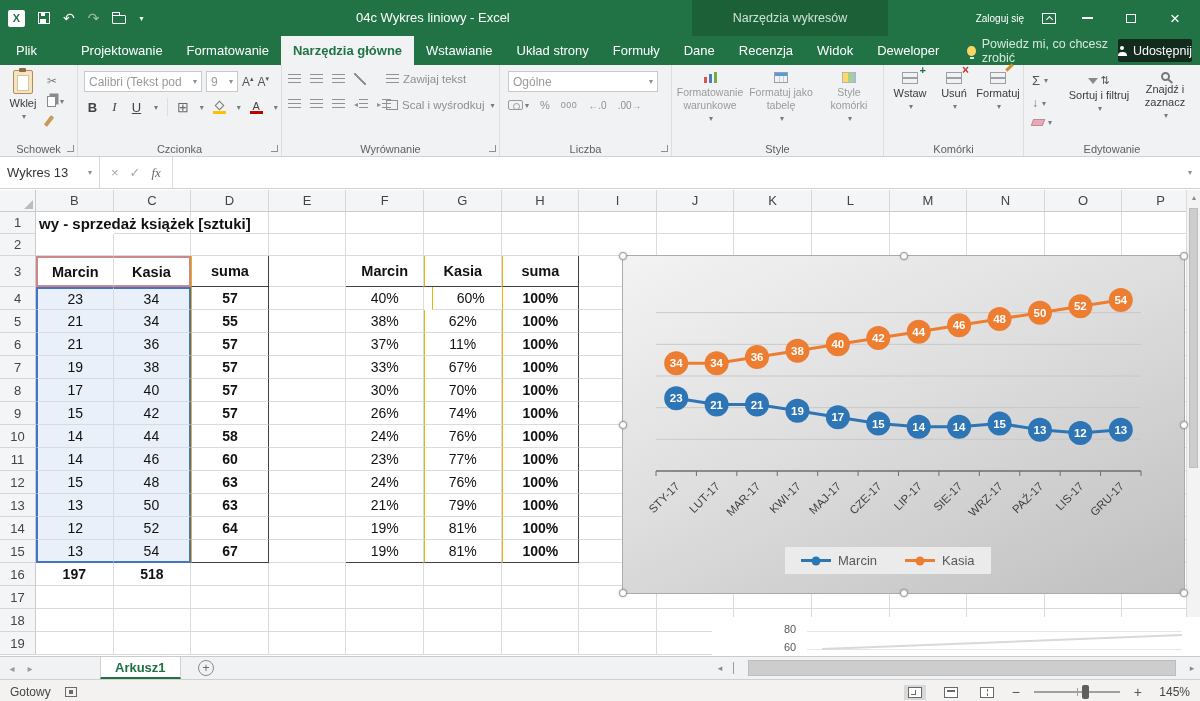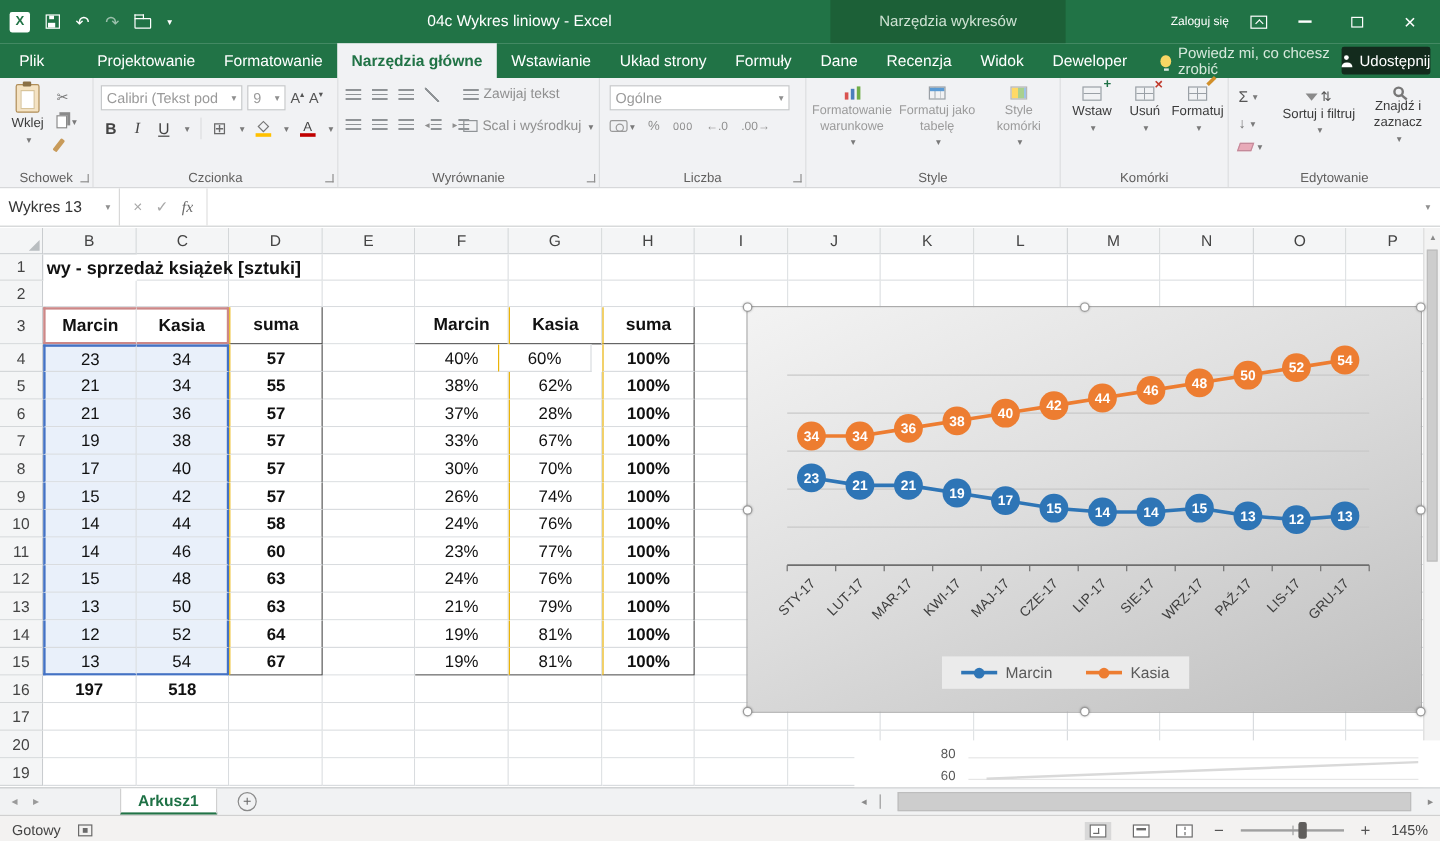--- a/index.html
+++ b/index.html
@@ -465,21 +465,21 @@
         <div class="rowhdr" style="top: 189px; height: 23px;">8</div>
         <div class="rowhdr" style="top: 212px; height: 23px;">9</div>
         <div class="rowhdr" style="top: 235px; height: 23px;">10</div>
         <div class="rowhdr" style="top: 258px; height: 23px;">11</div>
         <div class="rowhdr" style="top: 281px; height: 23px;">12</div>
         <div class="rowhdr" style="top: 304px; height: 23px;">13</div>
         <div class="rowhdr" style="top: 327px; height: 23px;">14</div>
         <div class="rowhdr" style="top: 350px; height: 23px;">15</div>
         <div class="rowhdr" style="top: 373px; height: 23px;">16</div>
         <div class="rowhdr" style="top: 396px; height: 23px;">17</div>
-        <div class="rowhdr" style="top: 419px; height: 23px;">20</div>
+        <div class="rowhdr" style="top: 419px; height: 23px;">18</div>
         <div class="rowhdr" style="top: 442px; height: 23px;">19</div>
       </div>
     <div id="cells">
         <div class="cell cell-title" style="left: 36px; top: 22px; width: 77.6px; height: 22px;">wy - sprzedaż książek [sztuki]</div>
         <div class="cell" style="left: 113.6px; top: 22px; width: 77.6px; height: 22px;"></div>
         <div class="cell" style="left: 191.2px; top: 22px; width: 77.6px; height: 22px;"></div>
         <div class="cell" style="left: 268.8px; top: 22px; width: 77.6px; height: 22px;"></div>
         <div class="cell" style="left: 346.4px; top: 22px; width: 77.6px; height: 22px;"></div>
         <div class="cell" style="left: 424px; top: 22px; width: 77.6px; height: 22px;"></div>
         <div class="cell" style="left: 501.6px; top: 22px; width: 77.6px; height: 22px;"></div>
@@ -519,21 +519,21 @@
         <div class="cell" style="left: 812px; top: 66px; width: 77.6px; height: 31px;"></div>
         <div class="cell" style="left: 889.6px; top: 66px; width: 77.6px; height: 31px;"></div>
         <div class="cell" style="left: 967.2px; top: 66px; width: 77.6px; height: 31px;"></div>
         <div class="cell" style="left: 1044.8px; top: 66px; width: 77.6px; height: 31px;"></div>
         <div class="cell" style="left: 1122.4px; top: 66px; width: 77.6px; height: 31px;"></div>
         <div class="cell blubg blL blT" style="left: 36px; top: 97px; width: 77.6px; height: 23px;">23</div>
         <div class="cell blubg blR blT" style="left: 113.6px; top: 97px; width: 77.6px; height: 23px;">34</div>
         <div class="cell bold dkL dkR" style="left: 191.2px; top: 97px; width: 77.6px; height: 23px;">57</div>
         <div class="cell" style="left: 268.8px; top: 97px; width: 77.6px; height: 23px;"></div>
         <div class="cell" style="left: 346.4px; top: 97px; width: 77.6px; height: 23px;">40%</div>
-        <div class="cell dkL" style="left: 415px; top: 97px; width: 77.6px; height: 23px;">60%</div>
+        <div class="cell dkL" style="left: 432px; top: 97px; width: 77.6px; height: 23px;">60%</div>
         <div class="cell bold dkL dkR" style="left: 501.6px; top: 97px; width: 77.6px; height: 23px;">100%</div>
         <div class="cell" style="left: 579.2px; top: 97px; width: 77.6px; height: 23px;"></div>
         <div class="cell" style="left: 656.8px; top: 97px; width: 77.6px; height: 23px;"></div>
         <div class="cell" style="left: 734.4px; top: 97px; width: 77.6px; height: 23px;"></div>
         <div class="cell" style="left: 812px; top: 97px; width: 77.6px; height: 23px;"></div>
         <div class="cell" style="left: 889.6px; top: 97px; width: 77.6px; height: 23px;"></div>
         <div class="cell" style="left: 967.2px; top: 97px; width: 77.6px; height: 23px;"></div>
         <div class="cell" style="left: 1044.8px; top: 97px; width: 77.6px; height: 23px;"></div>
         <div class="cell" style="left: 1122.4px; top: 97px; width: 77.6px; height: 23px;"></div>
         <div class="cell blubg blL" style="left: 36px; top: 120px; width: 77.6px; height: 23px;">21</div>
@@ -549,21 +549,21 @@
         <div class="cell" style="left: 812px; top: 120px; width: 77.6px; height: 23px;"></div>
         <div class="cell" style="left: 889.6px; top: 120px; width: 77.6px; height: 23px;"></div>
         <div class="cell" style="left: 967.2px; top: 120px; width: 77.6px; height: 23px;"></div>
         <div class="cell" style="left: 1044.8px; top: 120px; width: 77.6px; height: 23px;"></div>
         <div class="cell" style="left: 1122.4px; top: 120px; width: 77.6px; height: 23px;"></div>
         <div class="cell blubg blL" style="left: 36px; top: 143px; width: 77.6px; height: 23px;">21</div>
         <div class="cell blubg blR" style="left: 113.6px; top: 143px; width: 77.6px; height: 23px;">36</div>
         <div class="cell bold dkL dkR" style="left: 191.2px; top: 143px; width: 77.6px; height: 23px;">57</div>
         <div class="cell" style="left: 268.8px; top: 143px; width: 77.6px; height: 23px;"></div>
         <div class="cell" style="left: 346.4px; top: 143px; width: 77.6px; height: 23px;">37%</div>
-        <div class="cell dkL" style="left: 424px; top: 143px; width: 77.6px; height: 23px;">28%</div>
+        <div class="cell dkL" style="left: 424px; top: 143px; width: 77.6px; height: 23px;">11%</div>
         <div class="cell bold dkL dkR" style="left: 501.6px; top: 143px; width: 77.6px; height: 23px;">100%</div>
         <div class="cell" style="left: 579.2px; top: 143px; width: 77.6px; height: 23px;"></div>
         <div class="cell" style="left: 656.8px; top: 143px; width: 77.6px; height: 23px;"></div>
         <div class="cell" style="left: 734.4px; top: 143px; width: 77.6px; height: 23px;"></div>
         <div class="cell" style="left: 812px; top: 143px; width: 77.6px; height: 23px;"></div>
         <div class="cell" style="left: 889.6px; top: 143px; width: 77.6px; height: 23px;"></div>
         <div class="cell" style="left: 967.2px; top: 143px; width: 77.6px; height: 23px;"></div>
         <div class="cell" style="left: 1044.8px; top: 143px; width: 77.6px; height: 23px;"></div>
         <div class="cell" style="left: 1122.4px; top: 143px; width: 77.6px; height: 23px;"></div>
         <div class="cell blubg blL" style="left: 36px; top: 166px; width: 77.6px; height: 23px;">19</div>

